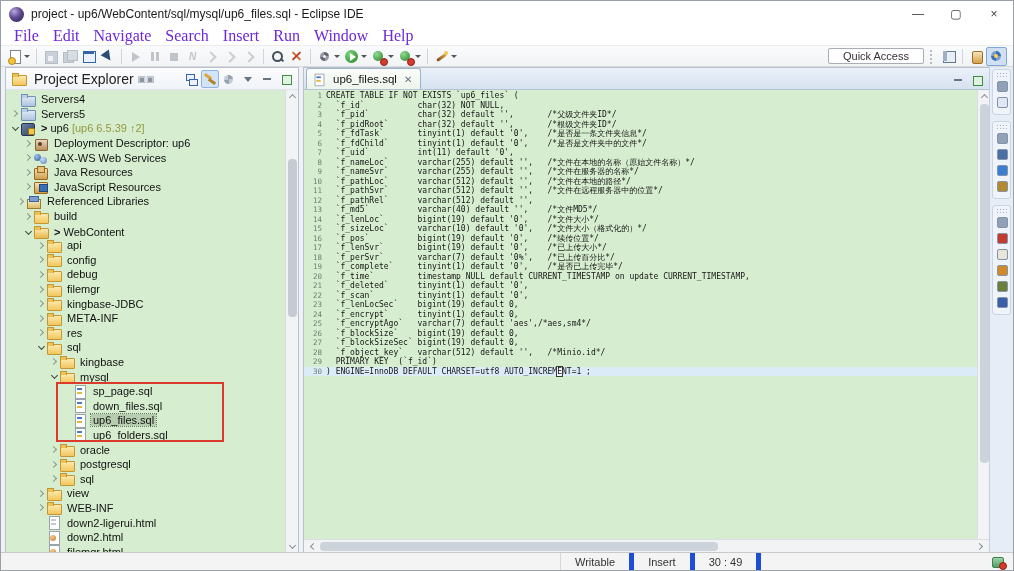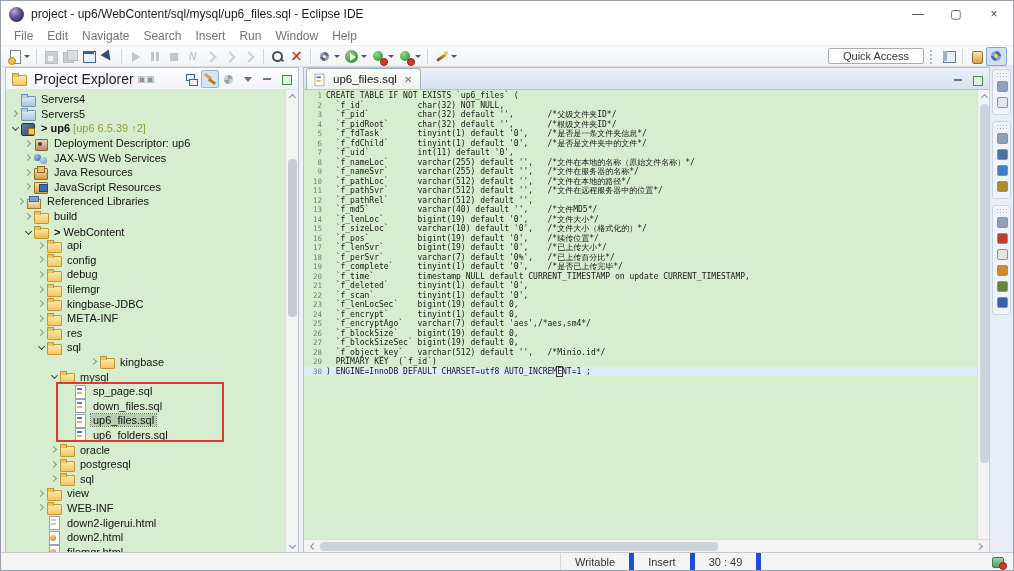--- a/index.html
+++ b/index.html
@@ -9,21 +9,21 @@
   
   #titlebar{position:absolute;left:0;top:0;width:100%;height:26px;background:#fff;display:flex;align-items:center;}
   #eclipse-logo{width:15px;height:15px;border-radius:50%;margin:0 7px 0 8px;
     background:radial-gradient(circle at 35% 30%,#b9a7e0 0%,#5d4a8f 45%,#2a1f4d 100%);flex:none;}
   #title-text{font-size:12px;color:#1a1a1a;}
   #wctrls{margin-left:auto;display:flex;height:100%;}
   .wc{width:38px;height:100%;display:flex;align-items:center;justify-content:center;font-size:12px;color:#444;}
 
   
   #menubar{position:absolute;left:0;top:26px;width:100%;height:19px;background:#fff;display:flex;align-items:center;padding-left:6px;border-bottom:1px solid #ececec;}
-  .menu-item{font-size:12px;color:#737373;padding:1px 7px;}
+  .menu-item{font-size:16px;color:#6d28d9;padding:1px 7px;font-family:Liberation Serif, serif;}
 
   
   #toolbar{position:absolute;left:0;top:45px;width:100%;height:21px;background:linear-gradient(#fafbfc,#f1f3f5);border-bottom:1px solid #d8dade;display:flex;align-items:center;padding-left:4px;}
   .tsep{width:1px;height:15px;background:#d2d4d8;margin:0 4px;flex:none;}
   .tb{height:19px;display:flex;align-items:center;justify-content:center;padding:0 2px;border-radius:2px;position:relative;flex:none;}
   .tb.dis{opacity:.4;}
   .tb .dda{width:0;height:0;border-left:3px solid transparent;border-right:3px solid transparent;border-top:3px solid #555;margin-left:2px;}
   .shp{position:relative;width:15px;height:15px;flex:none;}
   .shp.new::before{content:"";position:absolute;left:3px;top:1px;width:9px;height:12px;background:#fff;border:1px solid #7d858f;}
   .shp.new::after{content:"";position:absolute;left:1px;top:8px;width:6px;height:6px;border-radius:50%;background:#f3c33c;border:1px solid #b78a1d;}
@@ -107,21 +107,21 @@
   .icn.jsres::before{content:"";position:absolute;left:0;top:2px;width:12px;height:10px;background:linear-gradient(#f3e0b8,#cf9e4a);border:1px solid #97671f;border-radius:1px;}
   .icn.jsres::after{content:"";position:absolute;left:5px;top:4px;width:7px;height:6px;background:#3a6fb5;border:1px solid #24477a;}
   .icn.libs::before{content:"";position:absolute;left:0;top:4px;width:12px;height:8px;background:linear-gradient(#f8eecb,#ddbb66);border:1px solid #a07a2a;}
   .icn.libs::after{content:"";position:absolute;left:2px;top:1px;width:8px;height:4px;background:#7a9fd0;border:1px solid #3f66a0;}
   .icn.sqlfile::before,.icn.file::before,.icn.htmlfile::before{content:"";position:absolute;left:2px;top:0;width:9px;height:12px;background:#fff;border:1px solid #9aa2ac;}
   .icn.sqlfile::after{content:"";position:absolute;left:4px;top:3px;width:5px;height:2px;background:#4a78c2;box-shadow:0 4px 0 #e6b83c;}
   .icn.file::after{content:"";position:absolute;left:4px;top:3px;width:5px;height:2px;background:#c2cad4;box-shadow:0 4px 0 #c2cad4;}
   .icn.htmlfile::after{content:"";position:absolute;left:3px;top:4px;width:6px;height:6px;border-radius:50%;background:radial-gradient(circle at 35% 30%,#f6c888,#cf7a2a);}
   .lbl{padding:0 2px;}
   .lbl .pref{font-weight:bold;}
-  .lbl b{font-weight:bold;}
+  .lbl b{font-weight:normal;}
   .lbl .suffix{color:#93993f;font-weight:normal;}
   #red-box{position:absolute;border:2px solid #dc3a2c;pointer-events:none;}
 
   
   #tree-vsb{position:absolute;right:0;top:0;bottom:0;width:13px;background:#f2f3f5;border-left:1px solid #dadde2;}
   .sb-arrow{position:absolute;left:0;width:13px;height:13px;}
   .sb-arrow::after{content:"";position:absolute;left:4px;width:4px;height:4px;border-right:1.4px solid #8a8f97;border-bottom:1.4px solid #8a8f97;}
   .sb-up::after{top:5px;transform:rotate(-135deg);}
   .sb-down::after{top:3px;transform:rotate(45deg);}
   #tree-thumb{position:absolute;left:2px;top:15%;width:9px;height:34%;background:#c6cbd3;border-radius:4px;}
@@ -391,21 +391,21 @@
             <div class="tree-row" style="padding-left: 30px;">
               <span class="chev c"></span>
               <span class="icn folder"></span>
               <span class="lbl"><span>res</span></span>
             </div>
             <div class="tree-row" style="padding-left: 30px;">
               <span class="chev e"></span>
               <span class="icn folder"></span>
               <span class="lbl"><span>sql</span></span>
             </div>
-            <div class="tree-row" style="padding-left: 43px; margin-left: 40px;">
+            <div class="tree-row" style="padding-left: 43px;">
               <span class="chev c"></span>
               <span class="icn folder"></span>
               <span class="lbl"><span>kingbase</span></span>
             </div>
             <div class="tree-row" style="padding-left: 43px;">
               <span class="chev e"></span>
               <span class="icn folder"></span>
               <span class="lbl"><span>mysql</span></span>
             </div>
             <div class="tree-row" style="padding-left: 56px;">

